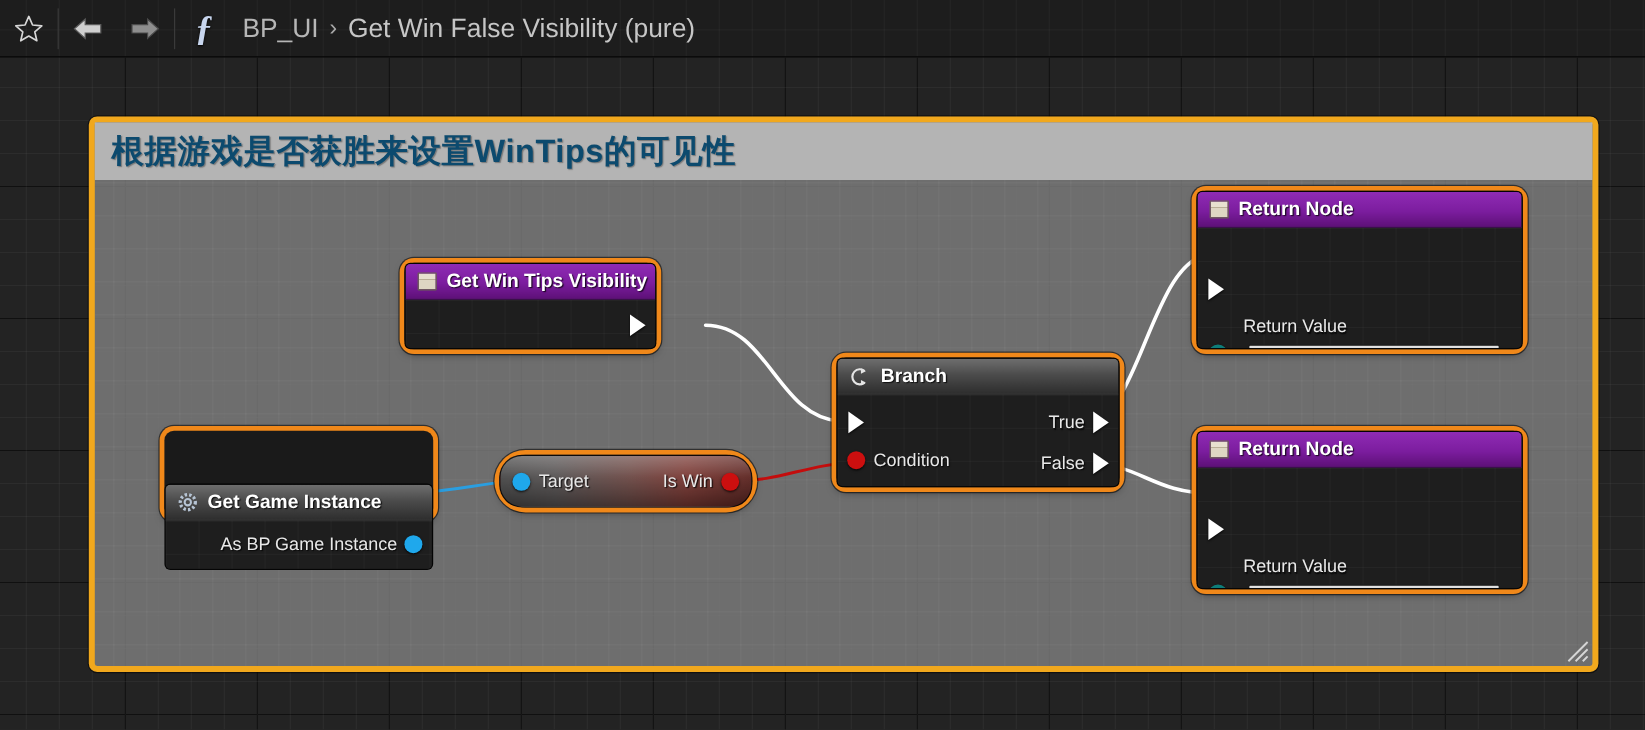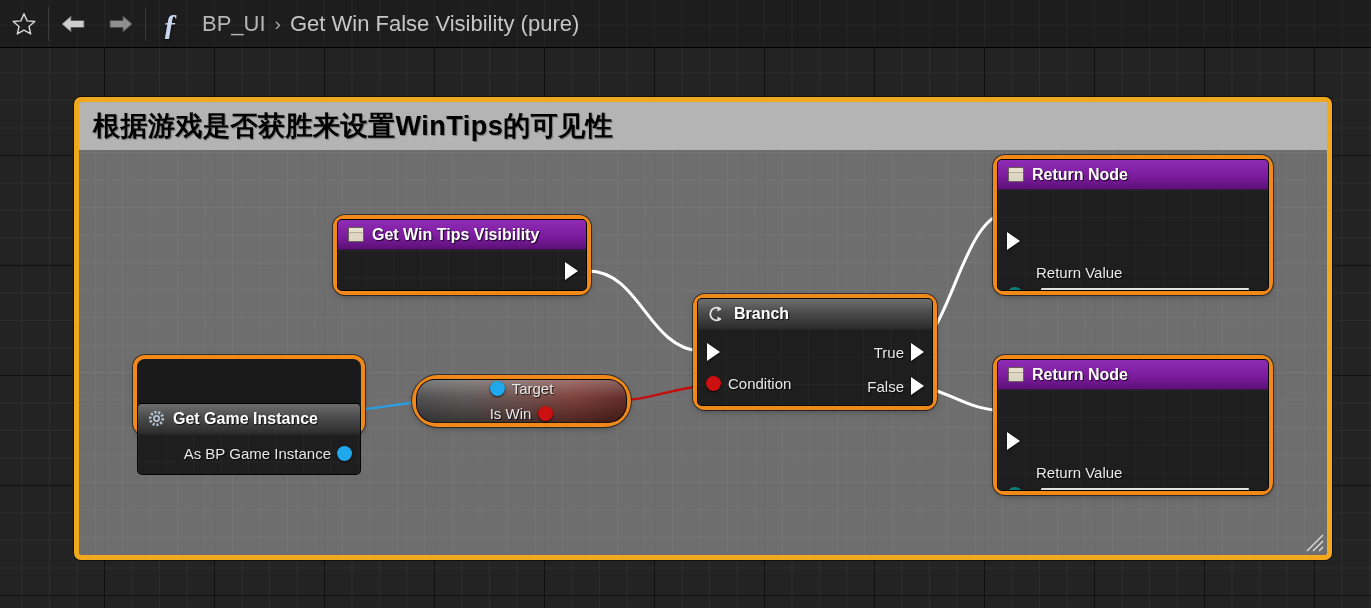--- a/index.html
+++ b/index.html
@@ -82,21 +82,21 @@
     pointer-events: none;
   }
   #comment-title-bar {
     position: relative; z-index: 2;
     height: 48px;
     background: #b4b4b4;
     display: flex; align-items: center;
     padding-left: 14px;
   }
   #comment-title {
-    font-size: 27px; font-weight: bold; color: #000000;
+    font-size: 27px; font-weight: bold; color: #0c4a6e;
     letter-spacing: 0.5px;
     text-shadow: 1px 1px 1px rgba(0,0,0,0.35);
   }
   #resize-grip {
     position: absolute; right: 2px; bottom: 2px;
     width: 22px; height: 22px; z-index: 3;
   }
 
   
   .node {
@@ -204,21 +204,20 @@
   }
   #node-is-win .pill-inner {
     height: 100%;
     border-radius: 19px;
     border: 1px solid rgba(0,0,0,0.8);
     background:
       linear-gradient(to bottom, rgba(255,255,255,0.28) 0%, rgba(255,255,255,0.04) 42%, rgba(0,0,0,0.35) 100%),
       linear-gradient(to right, #4a4a4a 0%, #575353 22%, #6d4a46 52%, #7a3a35 74%, #5e2723 100%);
     display: flex; align-items: center; justify-content: space-between;
     padding: 0 10px;
-    flex-direction: column;
   }
 
   
   #wires { position: absolute; left: 0; top: 0; width: 1371px; height: 608px; pointer-events: none; }
 </style>
 </head>
 <body>
 
 <div id="app">
 
@@ -269,21 +268,21 @@
 
     <path d="M 906 351 C 950 351, 960 212, 1010 212" fill="none" stroke="#ffffff" stroke-width="3" stroke-linecap="round"></path>
 
     <path d="M 906 386 C 950 386, 960 411, 1010 411" fill="none" stroke="#ffffff" stroke-width="3" stroke-linecap="round"></path>
 
     <path d="M 345 410 C 380 410, 400 402, 432 401" fill="none" stroke="#2a9ee0" stroke-width="2.4" stroke-linecap="round"></path>
 
     <path d="M 611 401 C 650 401, 672 387, 714 385" fill="none" stroke="#c40d0d" stroke-width="2.4" stroke-linecap="round"></path>
   </svg>
 
-  <div class="node" id="node-get-win-tips" style="left:337px; top:219px; width:250px; height:72px;">
+  <div class="node" id="node-get-win-tips" style="left:337px; top:219px; width:210px; height:72px;">
     <div class="node-inner" style="height:100%;">
       <div class="node-header purple">
         <span class="icon-node-glyph"></span>
         <span class="node-title">Get Win Tips Visibility</span>
       </div>
       <div class="node-body" style="height:41px; position:relative;">
         <div class="pin-row" style="position:absolute; right:8px; top:12px;">
           <span class="pin-exec"></span>
         </div>
       </div>

